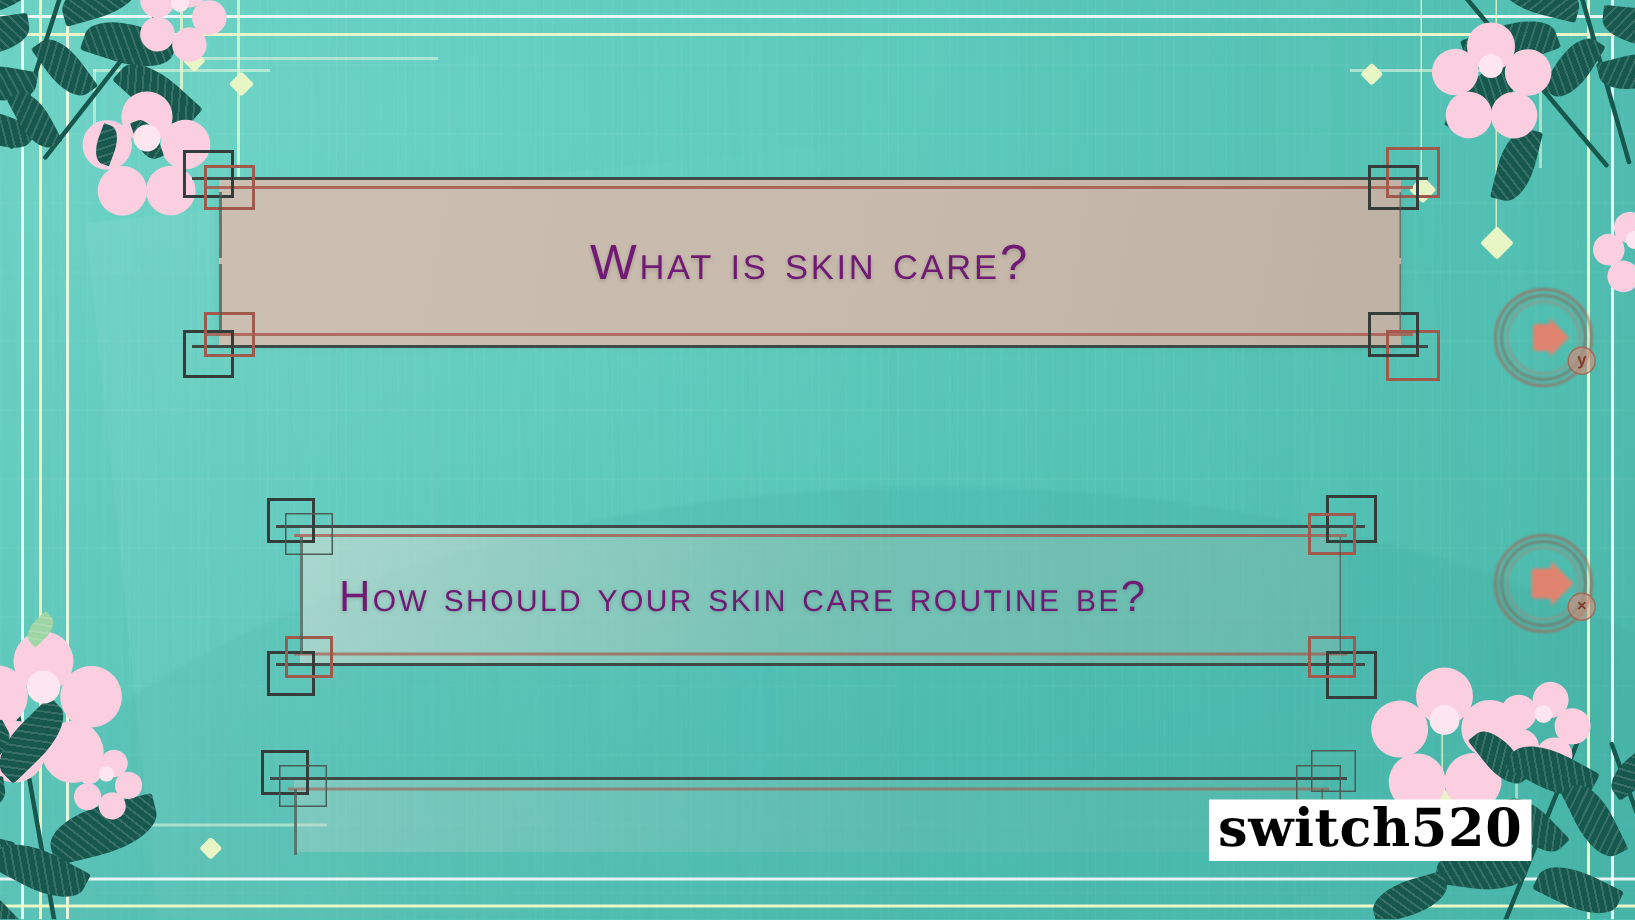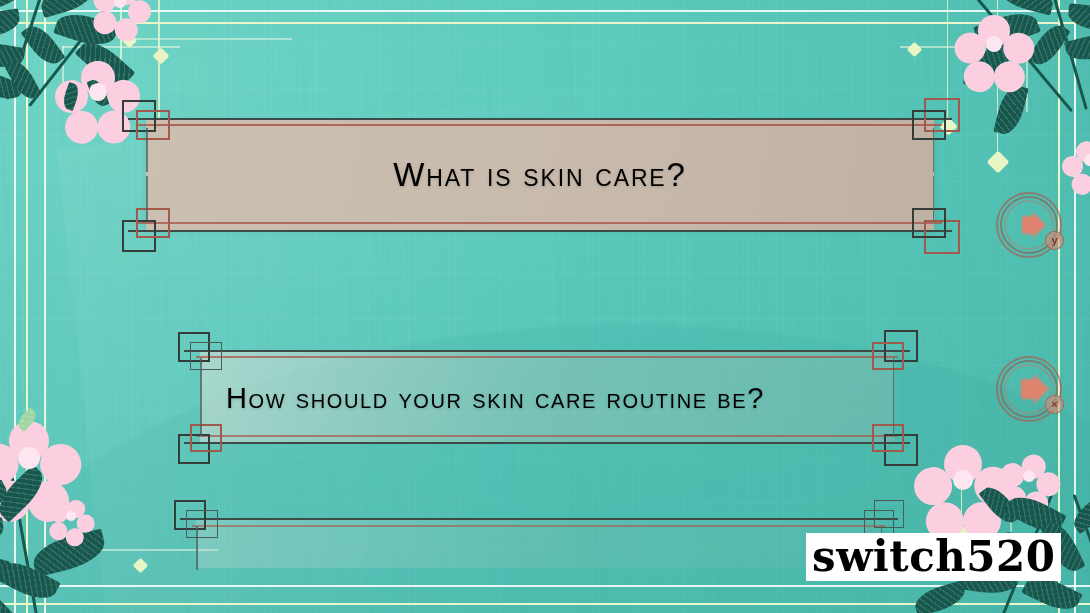--- a/index.html
+++ b/index.html
@@ -117,21 +117,21 @@
   .brk.dark { border-color:#343d3a; }
   .brk.rust { border-color:#a0594b; border-width:2px; }
   .brk.thin { border-color:#4a5c56; border-width:1.5px; }
 
   .tick { position:absolute; width:1.5px; background:#4a5c56; opacity:.75; }
 
   
   .banner-text {
     position:absolute; inset:0;
     display:flex; align-items:center; justify-content:center;
-    color:#000000;
+    color:#701a75;
     font-family:"Liberation Sans", sans-serif;
     letter-spacing:.055em;
     font-weight:400;
     text-shadow:0 1px 3px rgba(0,0,0,0.18);
     white-space:nowrap;
     font-variant:small-caps;
     text-align:right;
   }
   #banner1-text { font-size:33px; }
   #banner2-text { font-size:29px; justify-content:flex-start; padding-left:42px; }
@@ -193,21 +193,21 @@
   }
 
   
   #watermark {
     position:absolute;
     left:806px; top:533px;
     background:#ffffff;
     color:#000000;
     font-family:"DejaVu Serif", serif;
     font-weight:700;
-    font-size:42px;
+    font-size:35px;
     line-height:1.08;
     letter-spacing:.012em;
     padding:1px 6px 2px 6px;
   }
 </style>
 </head>
 <body>
 
 <div id="stage">
 

